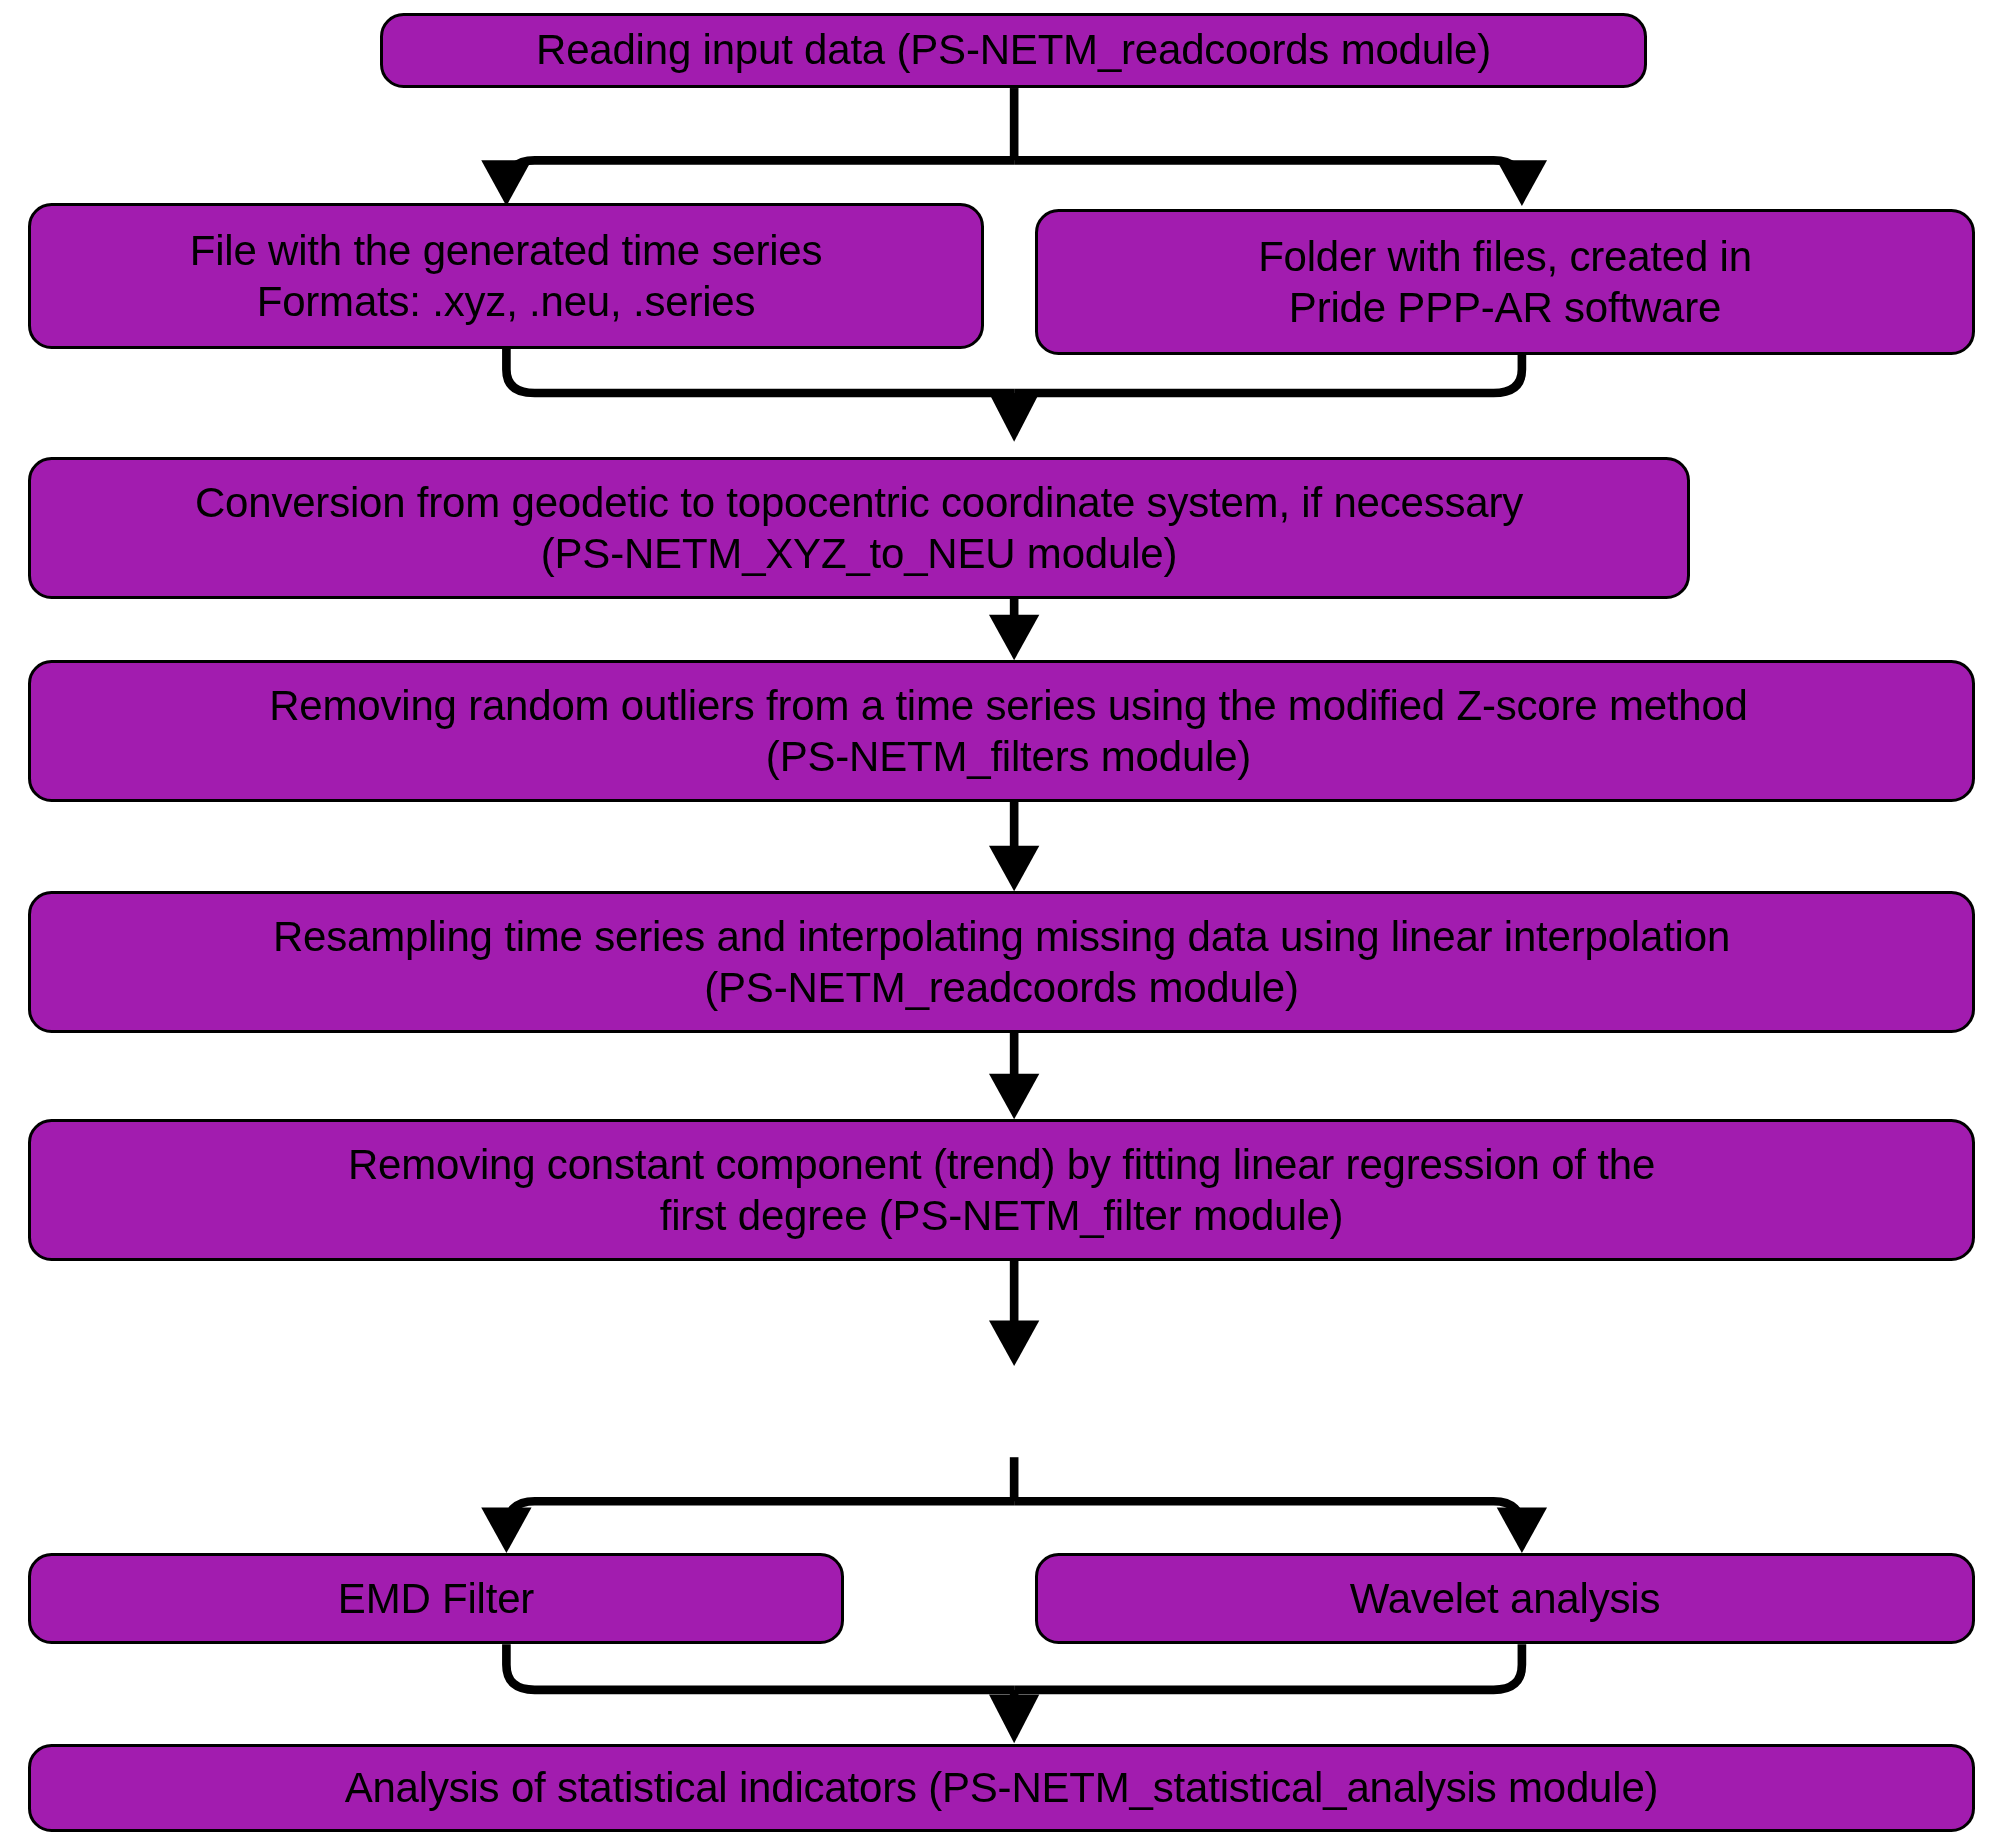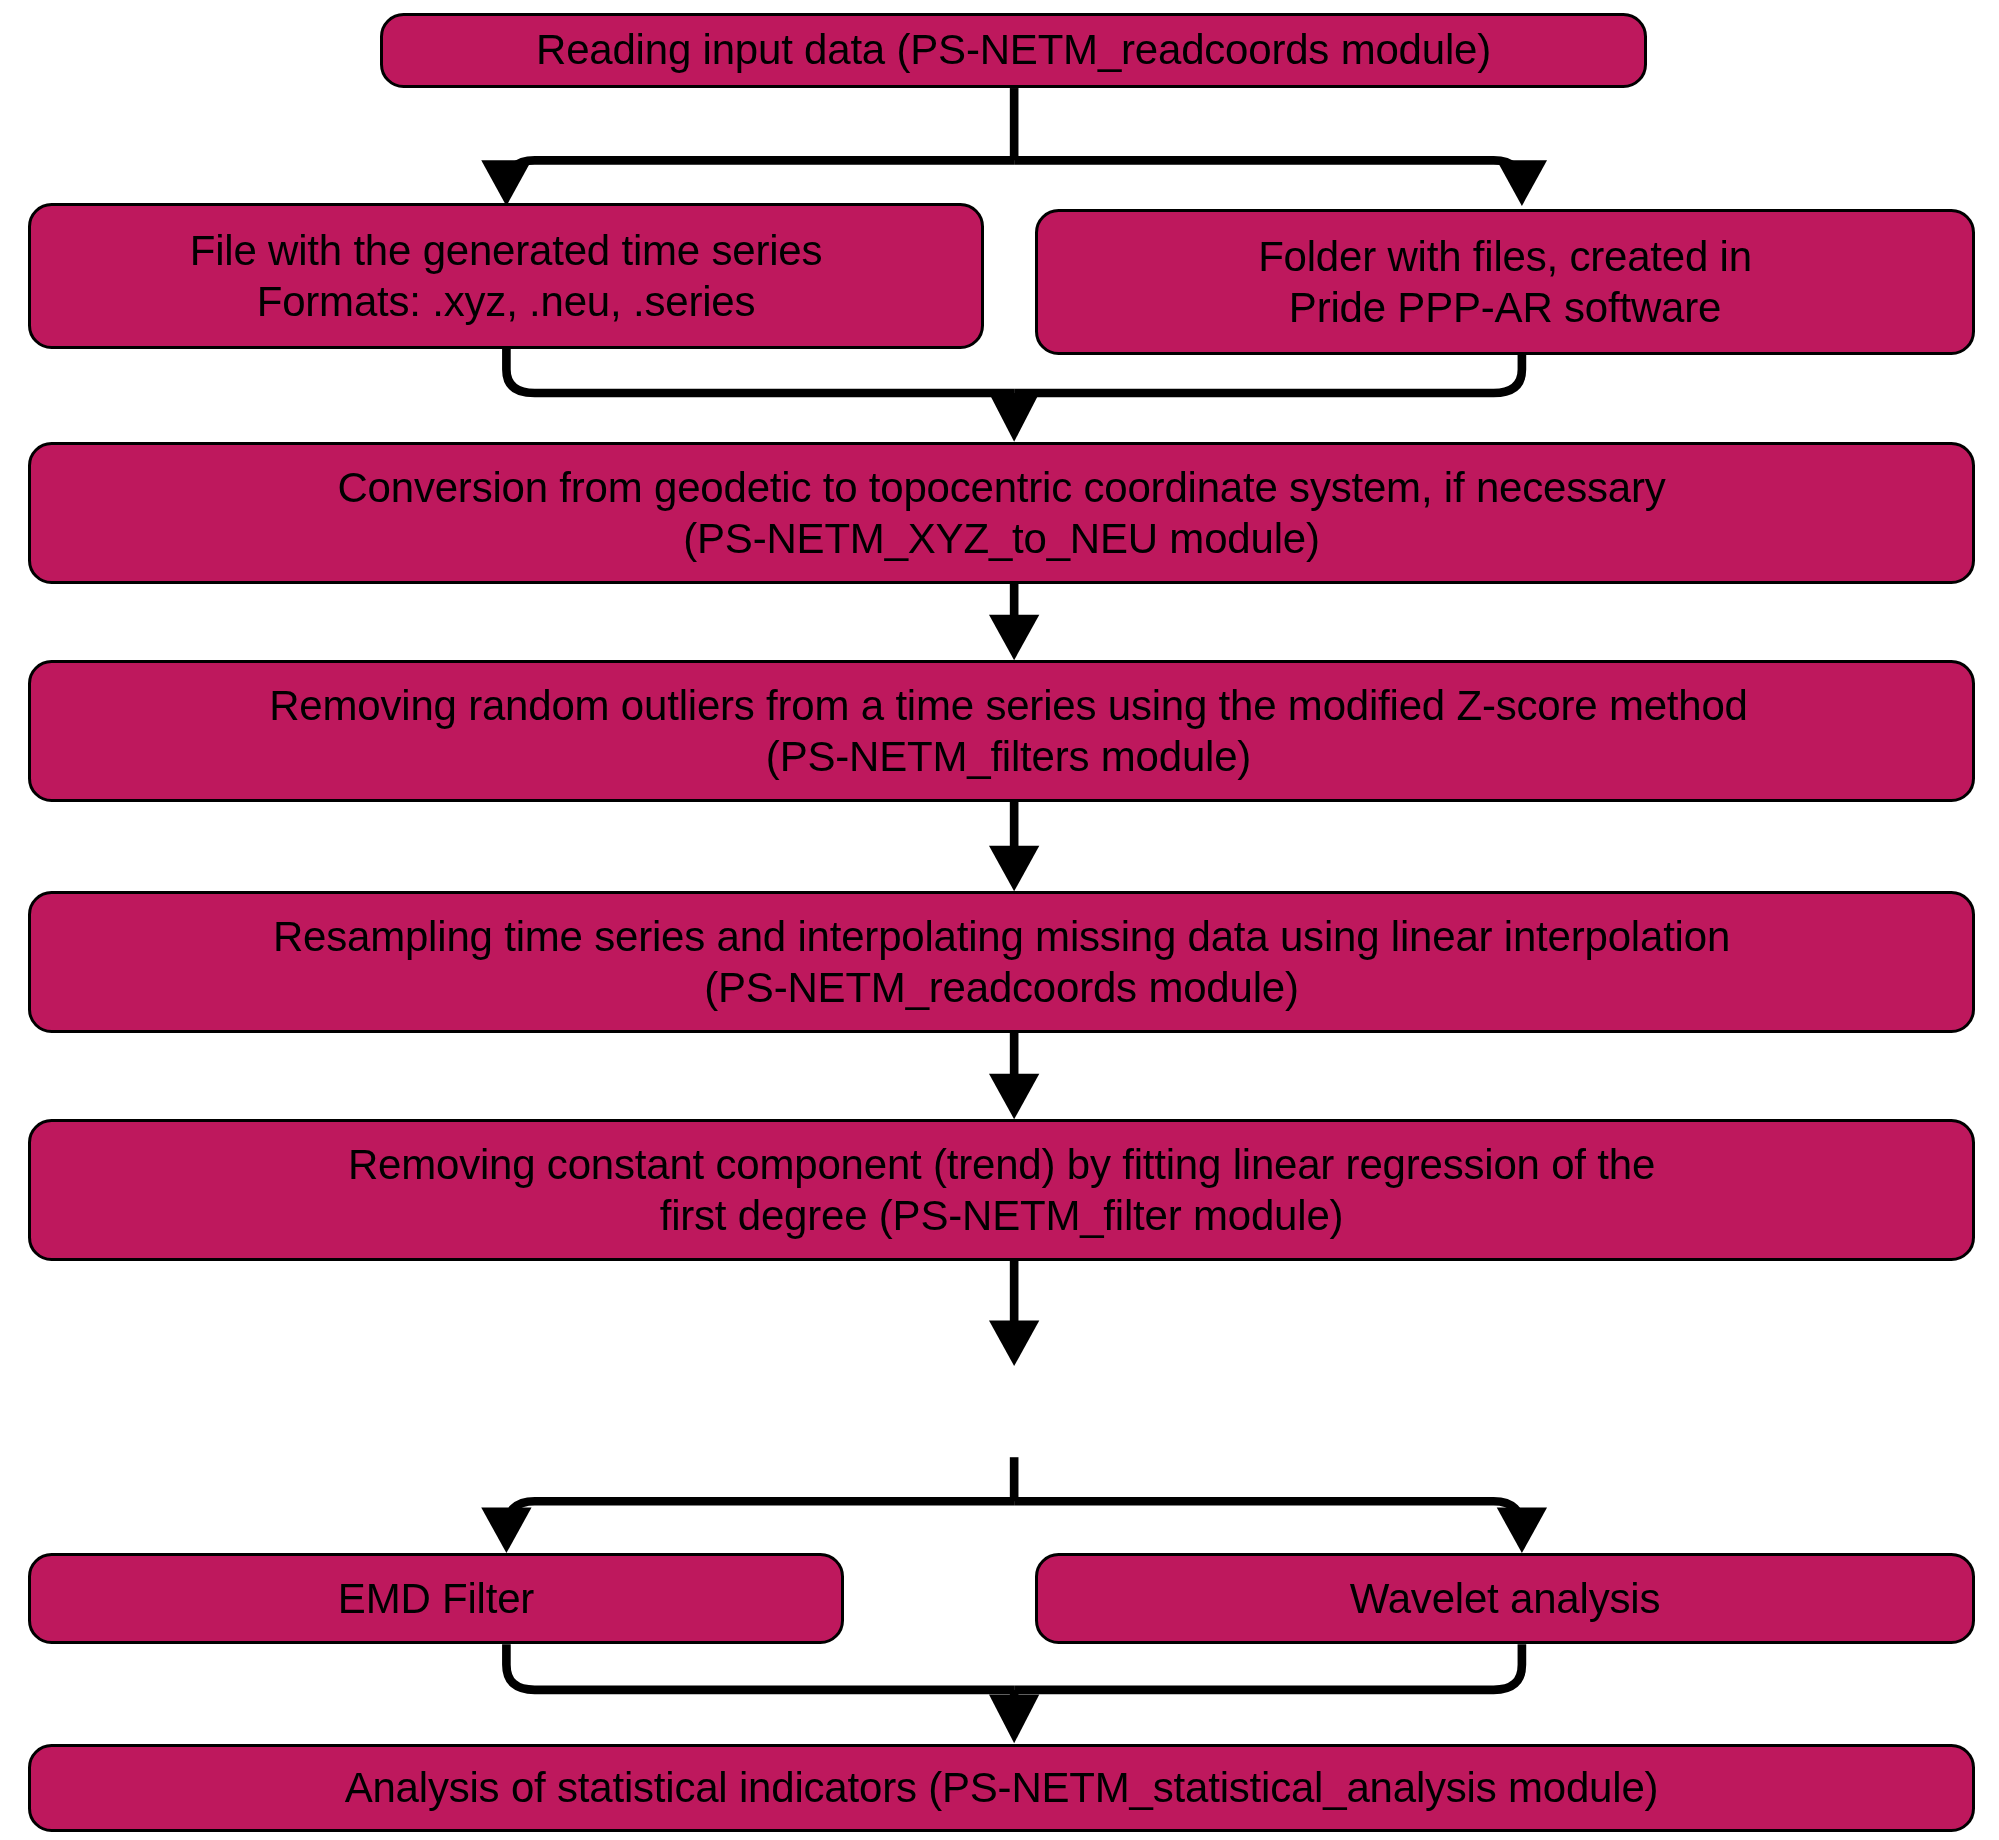--- a/index.html
+++ b/index.html
@@ -11,39 +11,39 @@
     position: relative;
     width: 2000px;
     height: 1840px;
     background: #ffffff;
     overflow: hidden;
   }
   .node {
     position: absolute;
     border: 3.9px solid #000000;
     border-radius: 23.6px;
-    background: #be185d;
+    background: #a21caf;
     display: flex;
     align-items: center;
     justify-content: center;
     text-align: center;
     color: #000000;
     font-size: 42px;
     line-height: 1.22;
     font-family: "Liberation Sans", sans-serif;
     letter-spacing: -0.2px;
     padding: 4.7px 14px;
   }
   .node-text { display: block; white-space: pre-line; }
 
   
   #n-read        { left: 380px;  top: 12.6px;   width: 1267px; height: 75px; }
   #n-file        { left: 28px;   top: 203px;  width: 956px; height: 146px; }
   #n-folder      { left: 1035px; top: 203px;  width: 940px; height: 146px; margin-top: 6px; }
-  #n-convert     { left: 28px;   top: 442px;  width: 1947px; height: 142px; }
+  #n-convert     { left: 28px;   top: 457px;  width: 1662px; height: 142px; }
   #n-outliers    { left: 28px;   top: 660px;  width: 1947px; height: 142px; padding-left: 28px; }
   #n-resample    { left: 28px;   top: 891px; width: 1947px; height: 142px; }
   #n-trend       { left: 28px;   top: 1119px; width: 1947px; height: 142px; }
   #n-filternoise { left: 28px;   top: 1366px; width: 1947px; height: 91px; }
   #n-emd         { left: 28px;   top: 1553px; width: 816px; height: 91px; align-items: center; }
   #n-wavelet     { left: 1035px; top: 1553px; width: 940px; height: 91px; }
   #n-stats       { left: 28px;   top: 1744px; width: 1947px; height: 88px; }
 
   svg.connectors {
     position: absolute;

